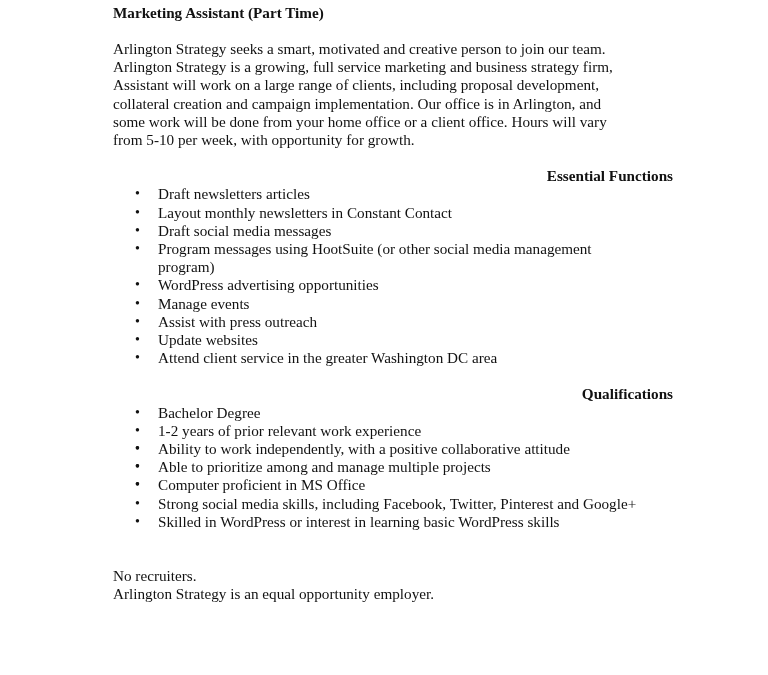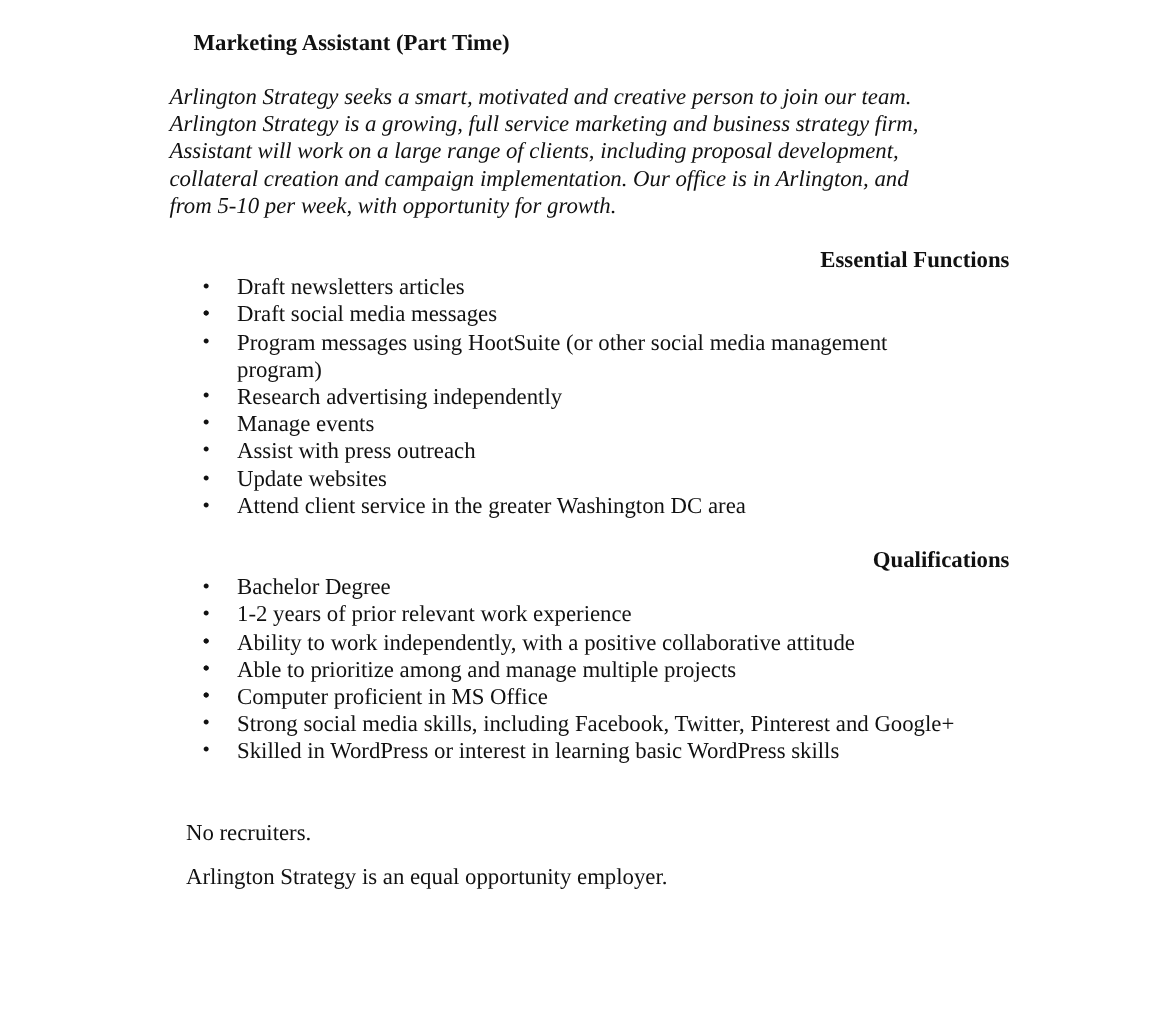--- a/index.html
+++ b/index.html
@@ -18,26 +18,25 @@
     .page {
       position: absolute;
       left: 113px;
       top: 4px;
       width: 560px;
       font-size: 15.2px;
       line-height: 18.2px;
     }
     .title {
       font-weight: bold;
-      margin: 16px;
+      margin: 0;
       height: 18px;
     }
     .intro {
       margin: 18px 0 0 0;
-      font-style: italic;
     }
     .intro span { display: block; white-space: nowrap; }
     .section-heading {
       font-weight: bold;
       margin: 18px 0 0 0;
       text-align: right;
     }
     ul.bullets {
       list-style: none;
       margin: 0;
@@ -50,43 +49,44 @@
     }
     ul.bullets li .bullet {
       position: absolute;
       left: 22px;
       top: 0;
       font-size: 14px;
     }
     .footer {
       margin-top: 36px;
     }
-    .footer p { margin: 11px; }
+    .footer p { margin: 0; }
   </style>
 </head>
 <body>
 
 <div class="page">
   <p class="title">Marketing Assistant (Part Time)</p>
 
   <p class="intro">
     <span>Arlington Strategy seeks a smart, motivated and creative person to join our team.</span>
     <span>Arlington Strategy is a growing, full service marketing and business strategy firm,</span>
     <span>Assistant will work on a large range of clients, including proposal development,</span>
     <span>collateral creation and campaign implementation.  Our office is in Arlington, and</span>
+    <span>some work will be done from your home office or a client office.  Hours will vary</span>
     <span>from 5-10 per week, with opportunity for growth.</span>
   </p>
 
   <p class="section-heading">Essential Functions</p>
   <ul class="bullets">
     <li><span class="bullet">•</span><span>Draft newsletters articles</span></li>
-    <li><span class="bullet">•</span></li>
+    <li><span class="bullet">•</span><span>Layout monthly newsletters in Constant Contact</span></li>
     <li><span class="bullet">•</span><span>Draft social media messages</span></li>
     <li style="padding-right:40px;"><span class="bullet">•</span><span>Program messages using HootSuite (or other social media management program)</span></li>
-    <li><span class="bullet">•</span><span>Research advertising independently</span></li>
+    <li><span class="bullet">•</span><span>WordPress advertising opportunities</span></li>
     <li><span class="bullet">•</span><span>Manage events</span></li>
     <li><span class="bullet">•</span><span>Assist with press outreach</span></li>
     <li><span class="bullet">•</span><span>Update websites</span></li>
     <li><span class="bullet">•</span><span>Attend client service in the greater Washington DC area</span></li>
   </ul>
 
   <p class="section-heading">Qualifications</p>
   <ul class="bullets">
     <li><span class="bullet">•</span><span>Bachelor Degree</span></li>
     <li><span class="bullet">•</span><span>1-2 years of prior relevant work experience</span></li>

